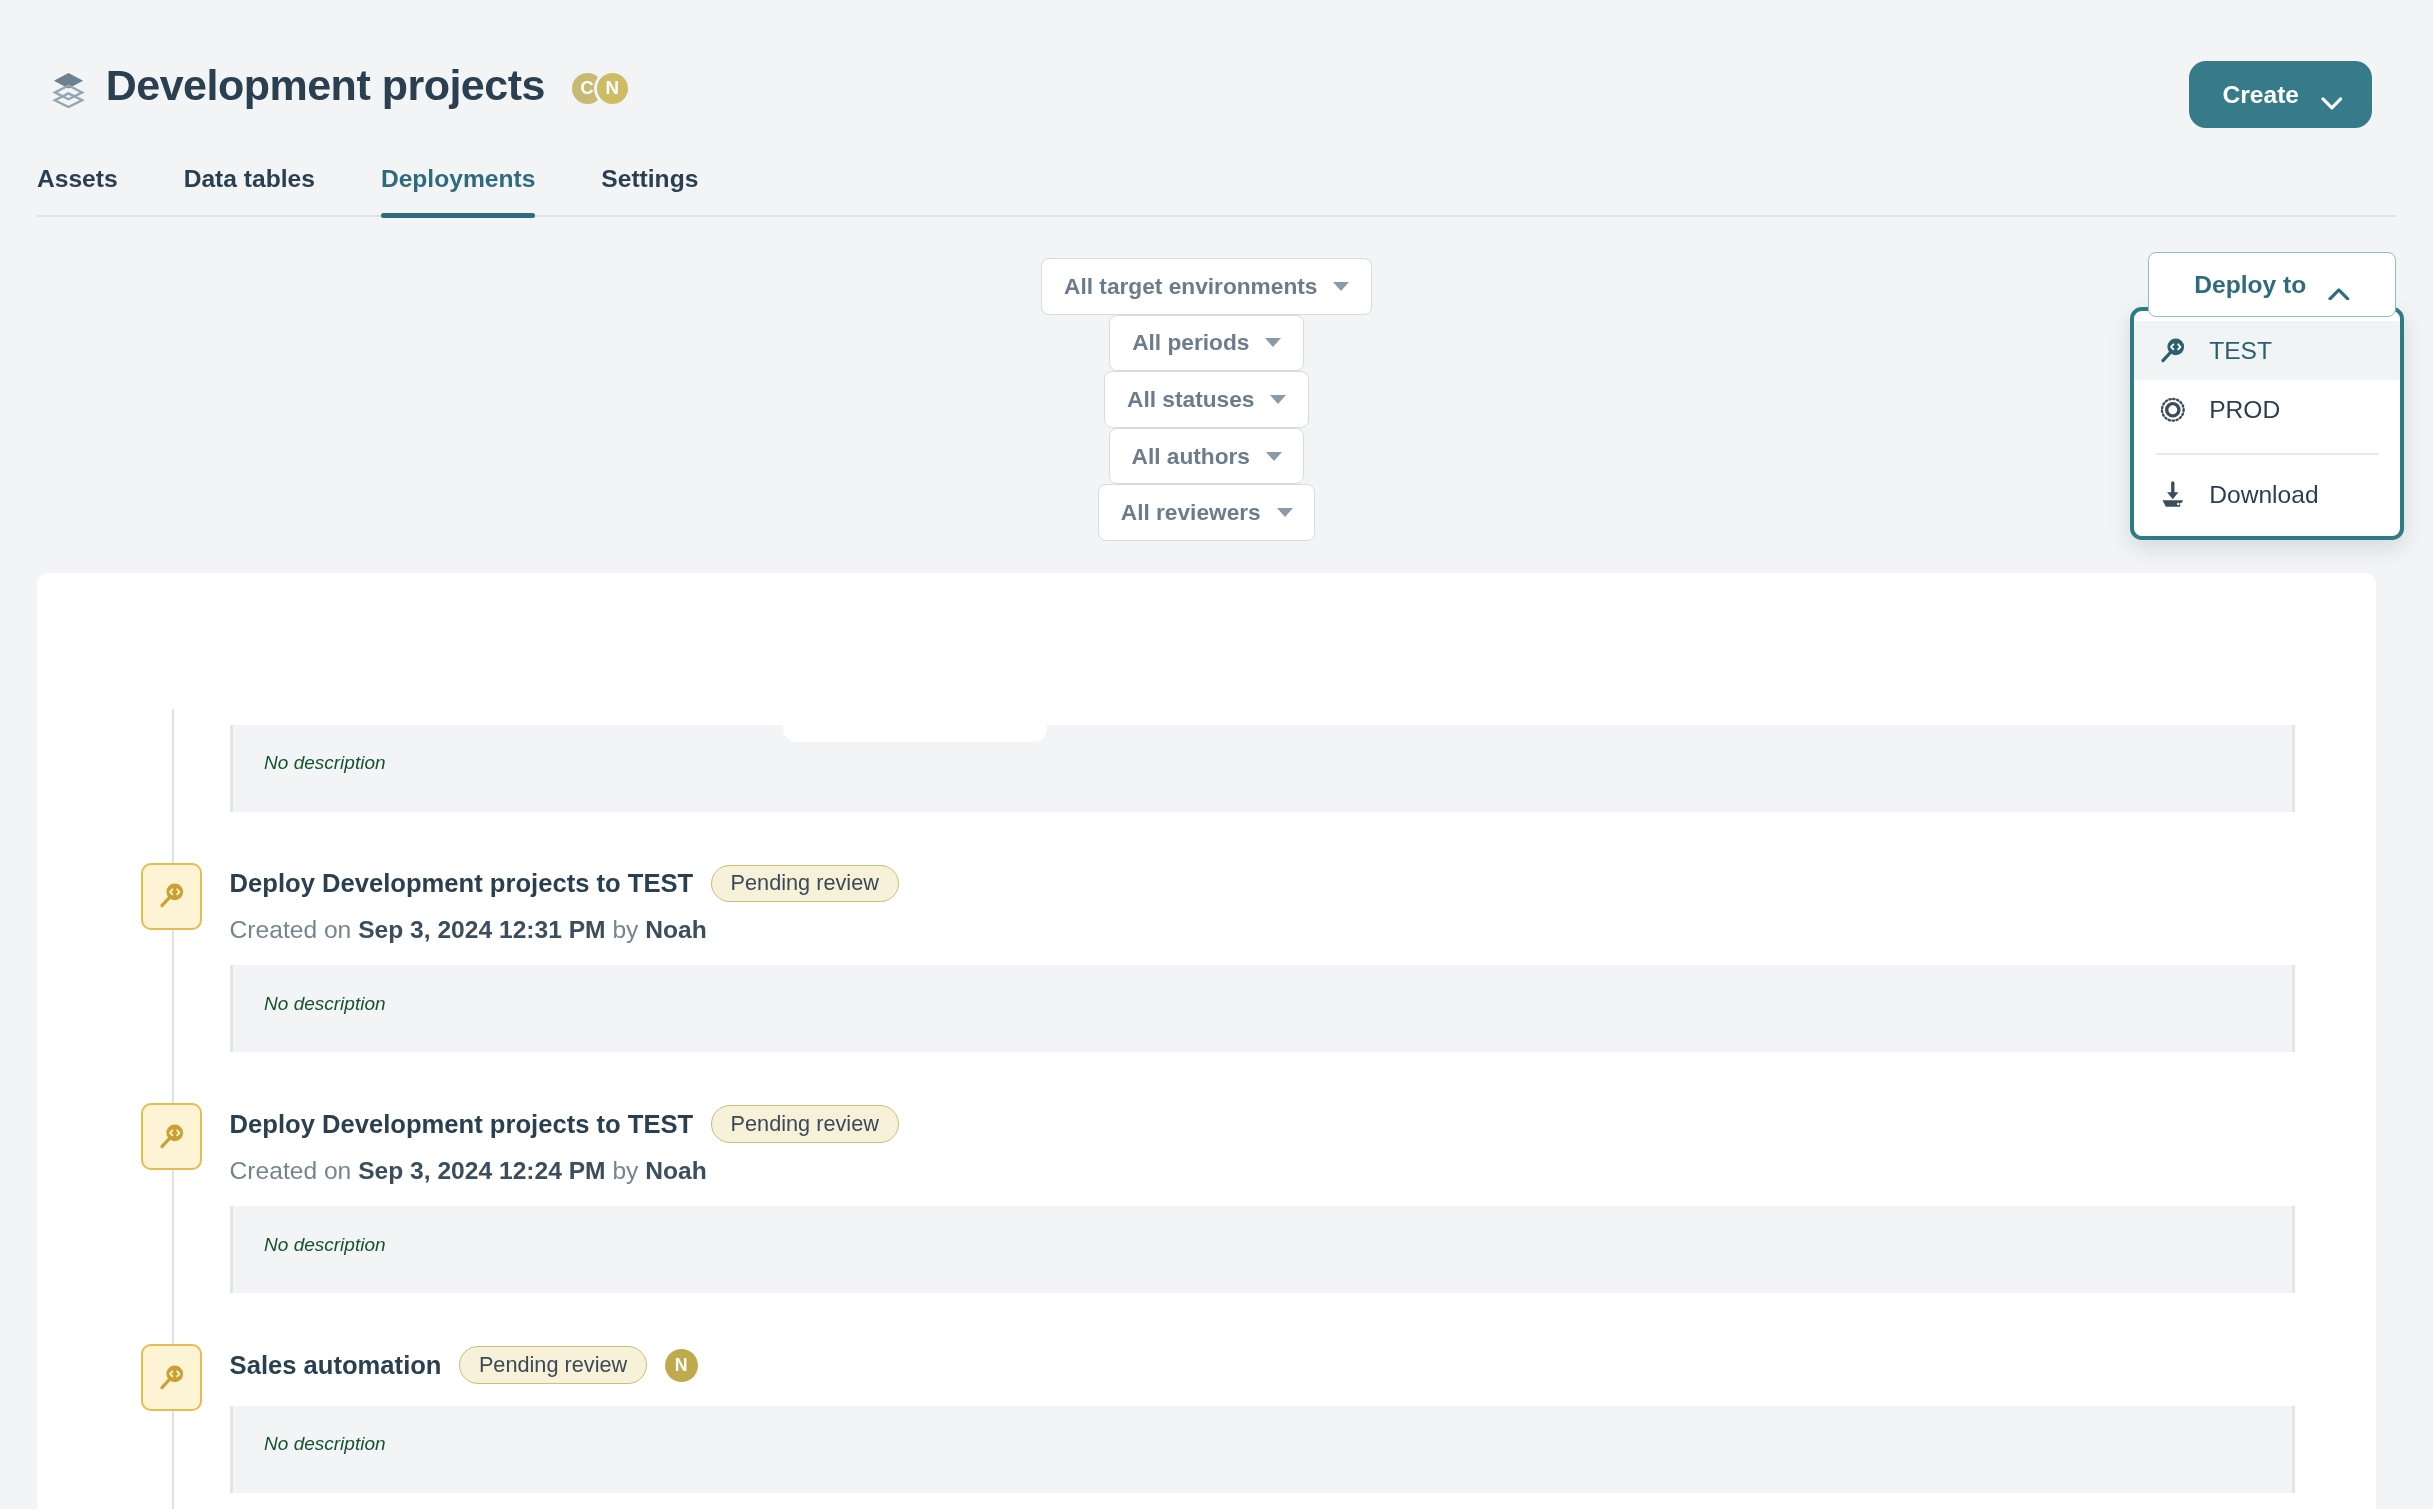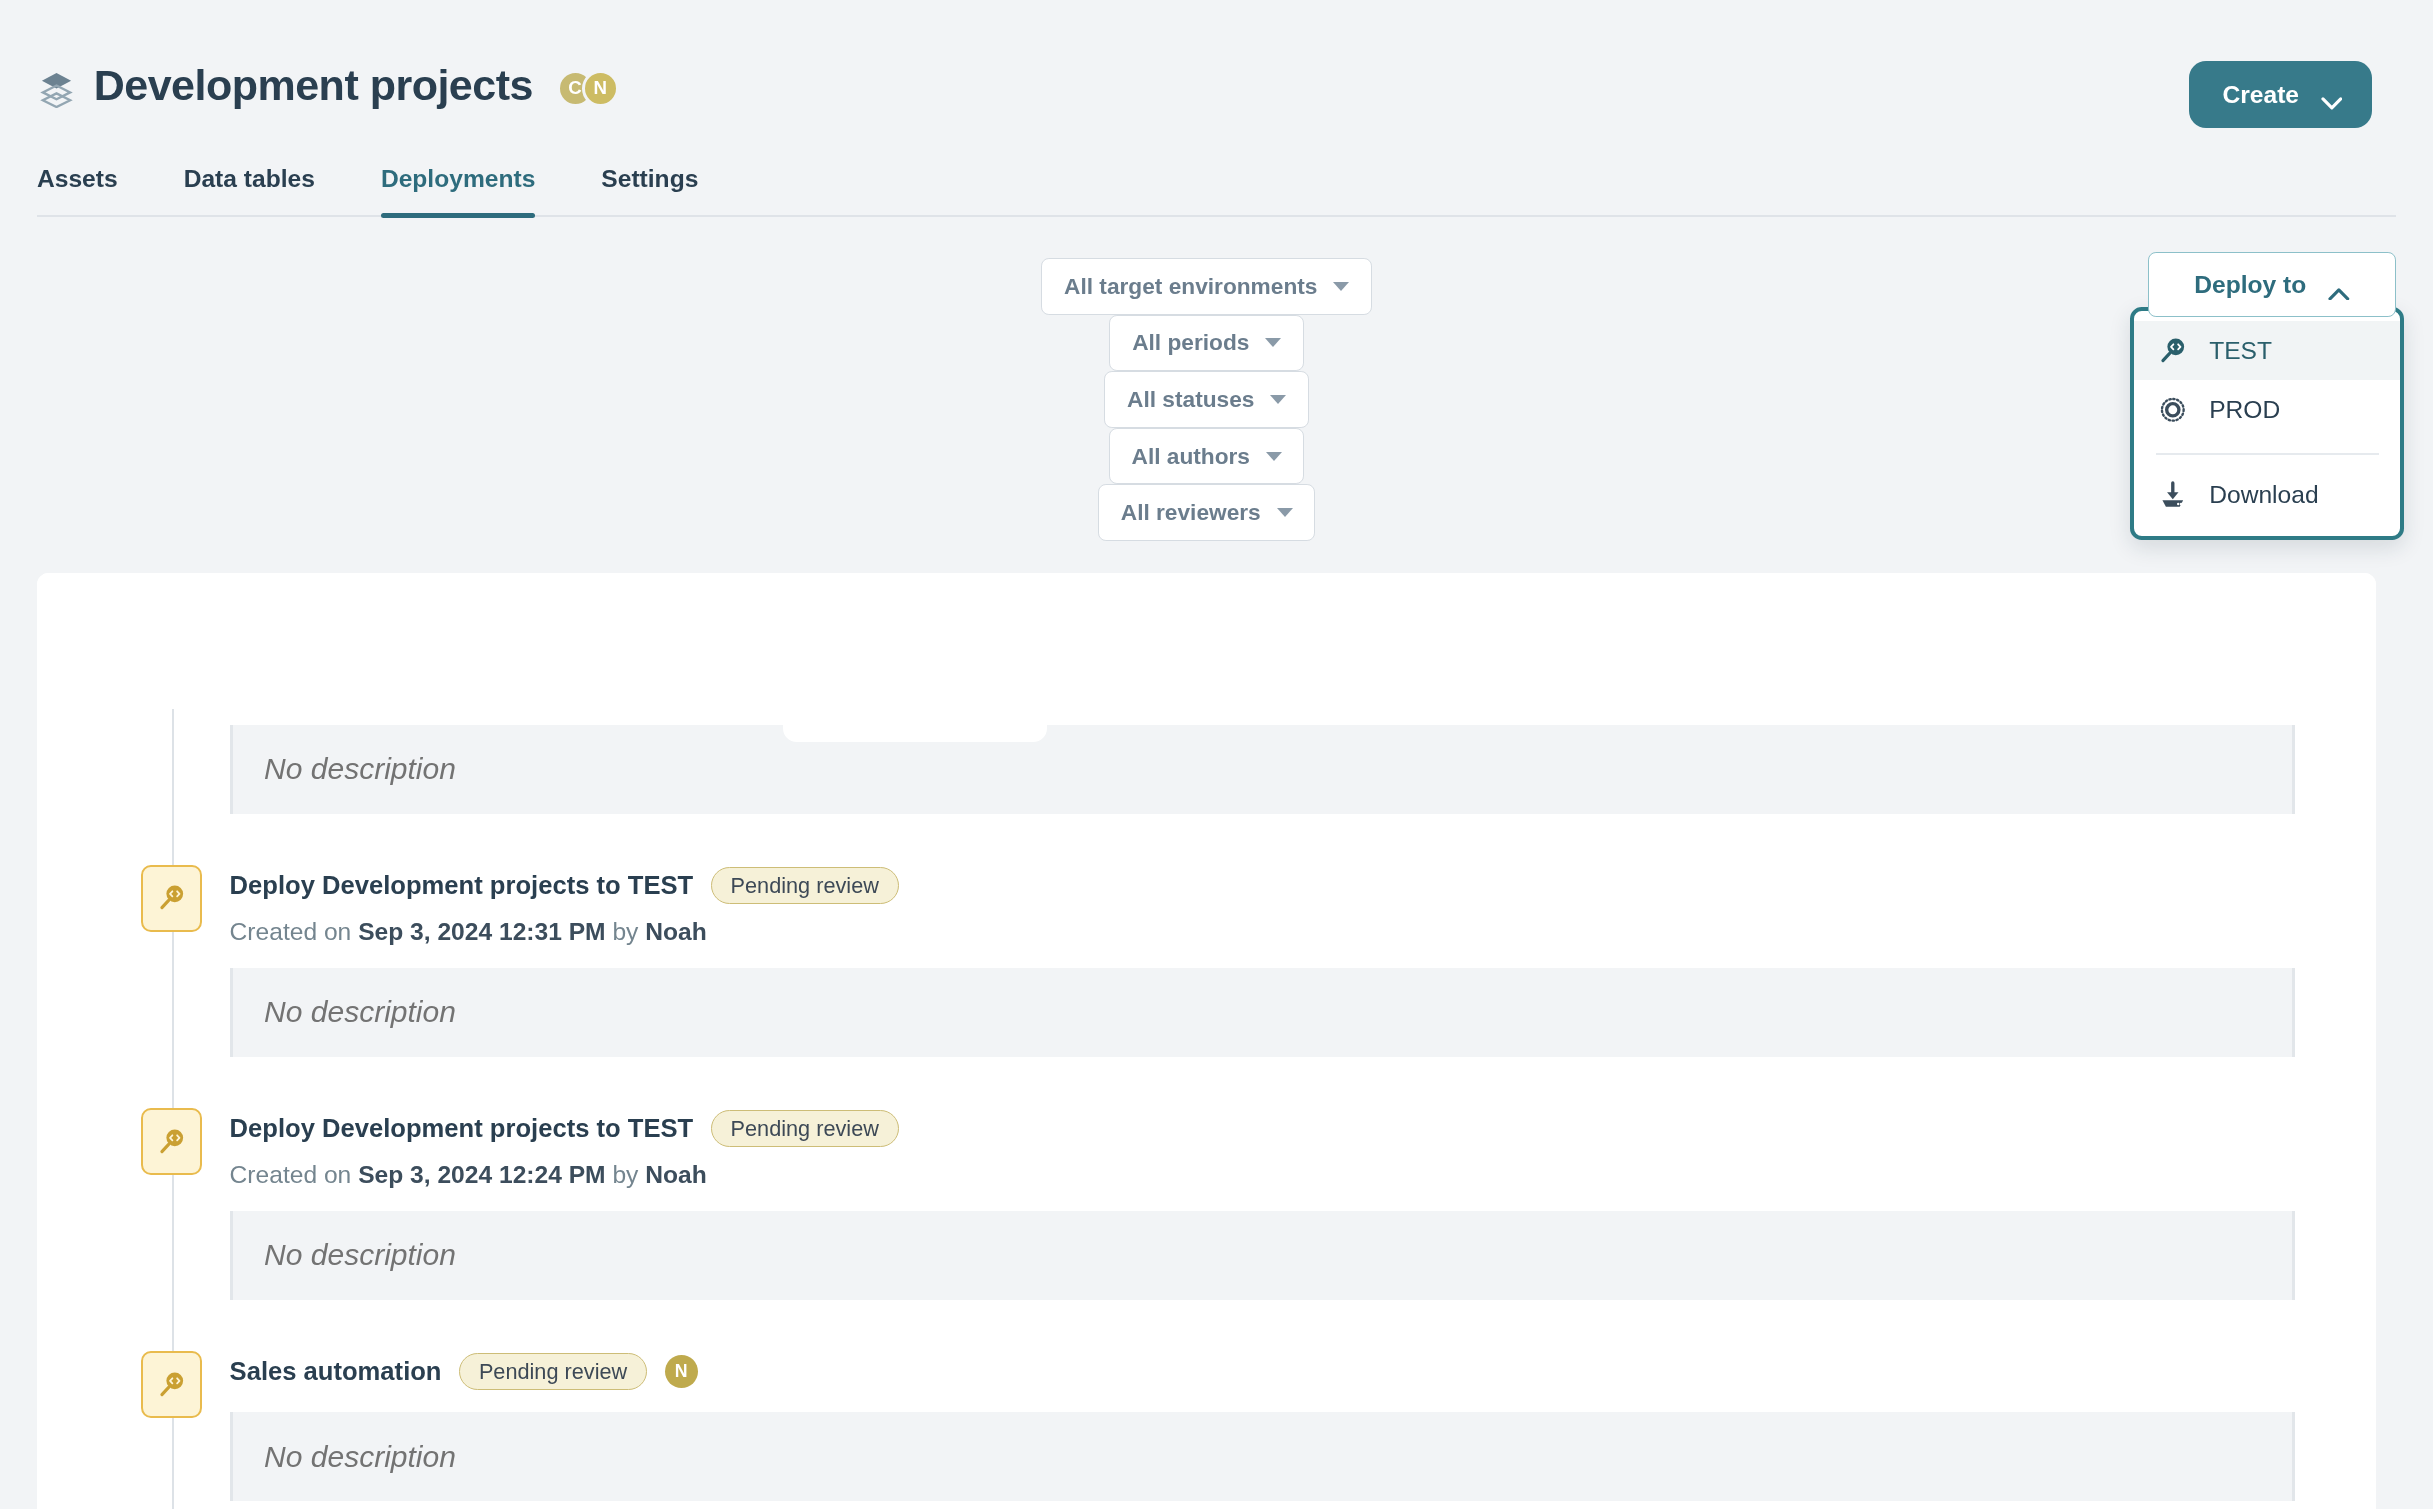--- a/index.html
+++ b/index.html
@@ -15,21 +15,21 @@
     font-family: "Liberation Sans", sans-serif;
     color: #2d3e4e;
     -webkit-font-smoothing: antialiased;
   }
 
   
   .page-header {
     display: flex;
     align-items: flex-start;
     justify-content: space-between;
-    padding: 61px 61px 0 37px;
+    padding: 61px 61px 0 49px;
   }
   .title-group {
     display: flex;
     align-items: center;
     gap: 17.7px;
   }
   .stack-icon {
     width: 39px;
     height: 39px;
     flex: none;
@@ -303,23 +303,23 @@
   .description-box {
     margin-top: 21.7px;
     margin-right: 81px;
     background: #f2f4f6;
     border-left: 3.9px solid #e2e6ea;
     border-right: 3.9px solid #e2e6ea;
     padding: 27.6px 31.5px;
     min-height: 87px;
   }
   .description-box .no-desc {
-    font-size: 30px;
+    font-size: 19px;
     font-style: italic;
-    color: #737373;
+    color: #14532d;
   }
 
   
   .overlay-band {
     position: absolute;
     left: 0; right: 0;
     top: 0;
     height: 136px;
     background: #ffffff;
     z-index: 4;

